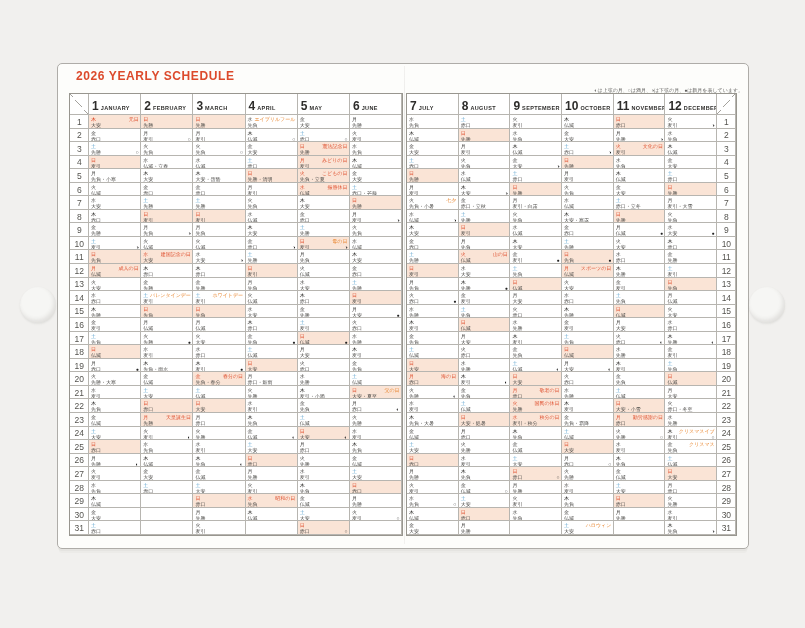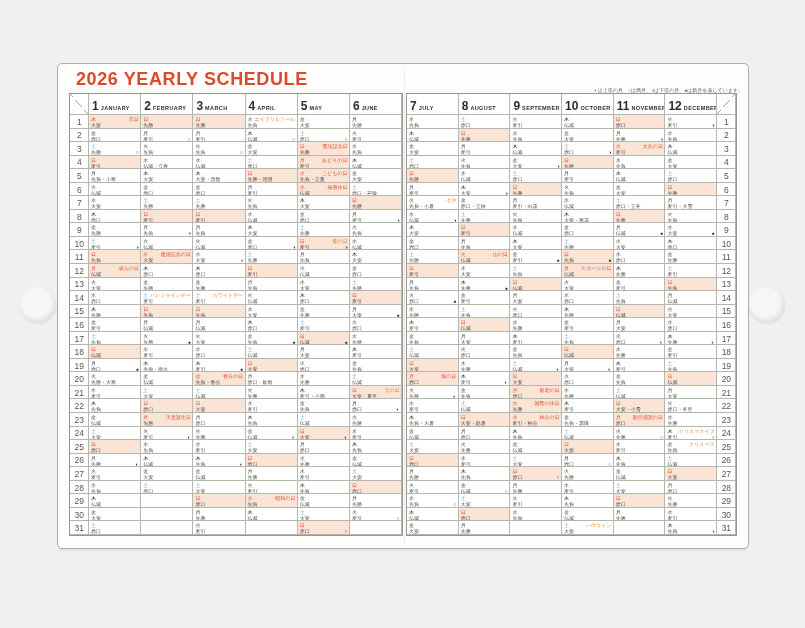--- a/index.html
+++ b/index.html
@@ -9,21 +9,21 @@
     font-family:"Liberation Sans","DejaVu Sans",sans-serif;
     -webkit-font-smoothing:antialiased;
   }
   .page{
     position:absolute;left:57px;top:63px;width:690px;height:484px;
     background:#fdfdfb;border:1px solid #aeaca8;border-radius:5px;
     box-shadow:0 3px 0 -1px #e5e4e1, 0 6px 0 -2px #ecebe8;
   }
   .fold{position:absolute;left:346px;top:2px;width:1px;height:478px;
     background:linear-gradient(180deg,#f2f1ef, #dededb 30%, #dededb 70%, #f2f1ef);}
-  .title{position:absolute;left:18px;top:5px;font-size:18px;font-weight:bold;
+  .title{position:absolute;left:18px;top:5px;font-size:12px;font-weight:bold;
     color:#dc4a2c;letter-spacing:0.6px;}
   .legend{position:absolute;right:5px;top:23px;font-size:5px;color:#5d5c5a;letter-spacing:0;}
   .notch{position:absolute;width:36px;height:36px;border-radius:50%;
     background:#f6f6f4;
     box-shadow:inset -2px -3px 4px rgba(90,85,80,.14), 0 1px 2px rgba(90,85,80,.10);}
   
   .cal{position:absolute;display:grid;font-size:5px;color:#3f3e3c;
     border:1px solid #98968f;background:#fff;}
   .cal.left{left:11px;top:29px;grid-template-columns:19px repeat(6,52.2px);
     grid-template-rows:21px repeat(31,13.55px);}

